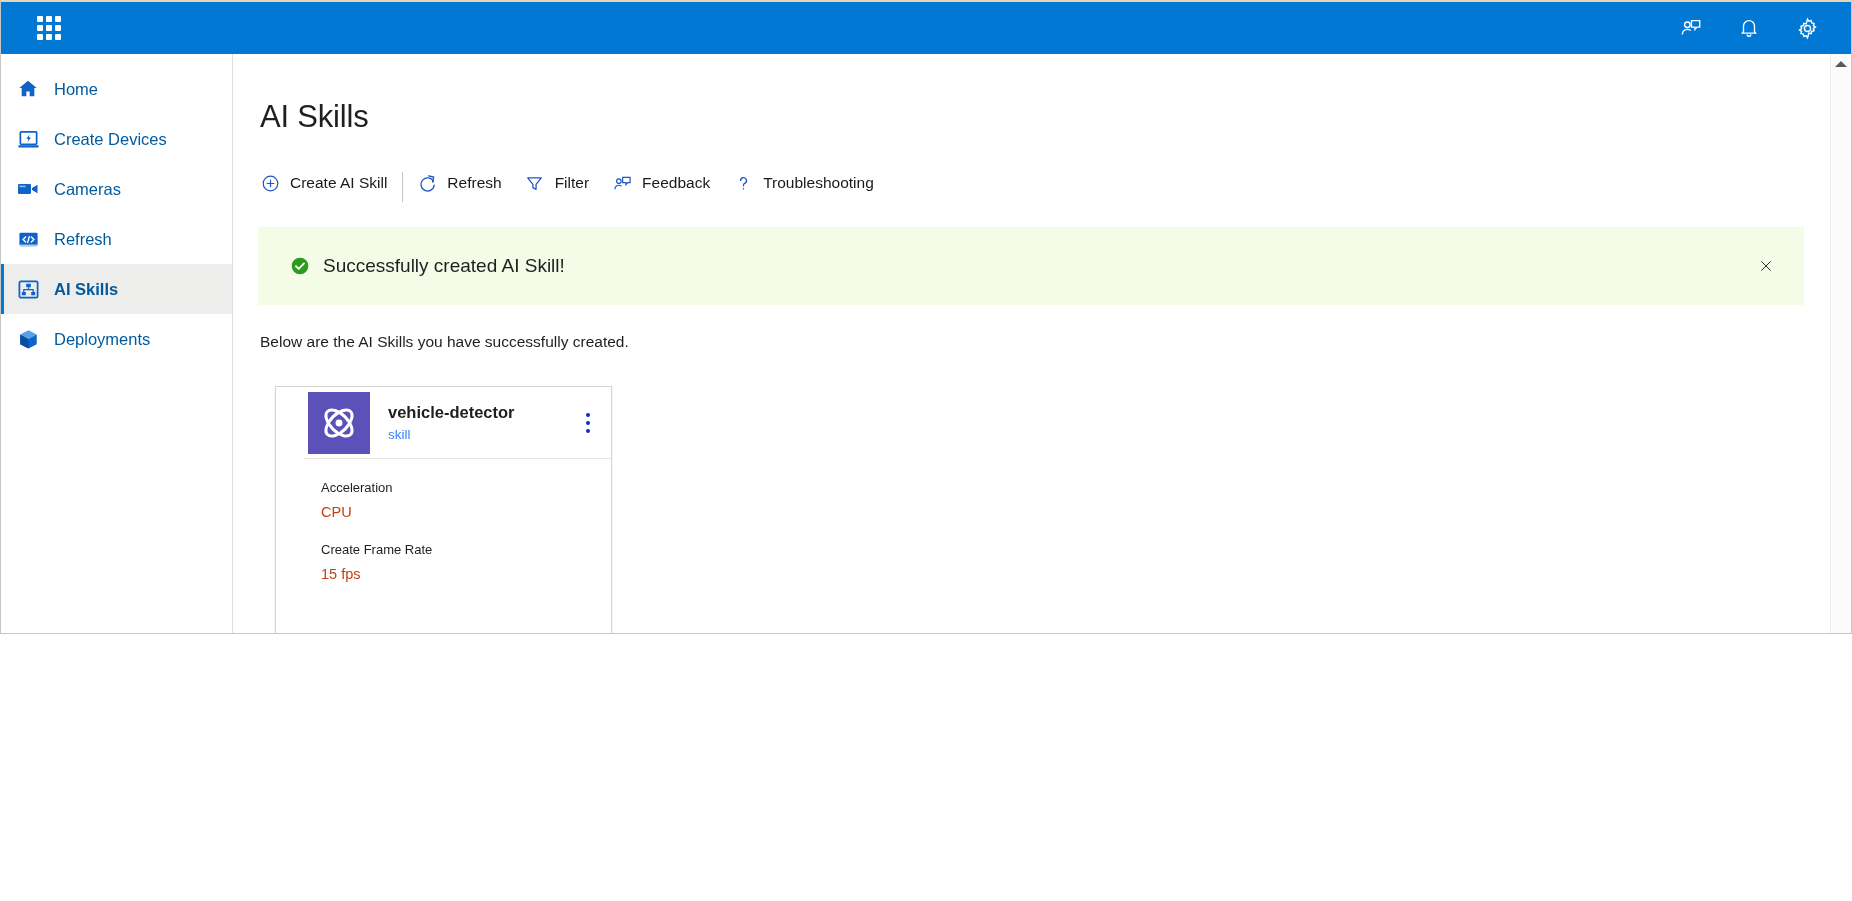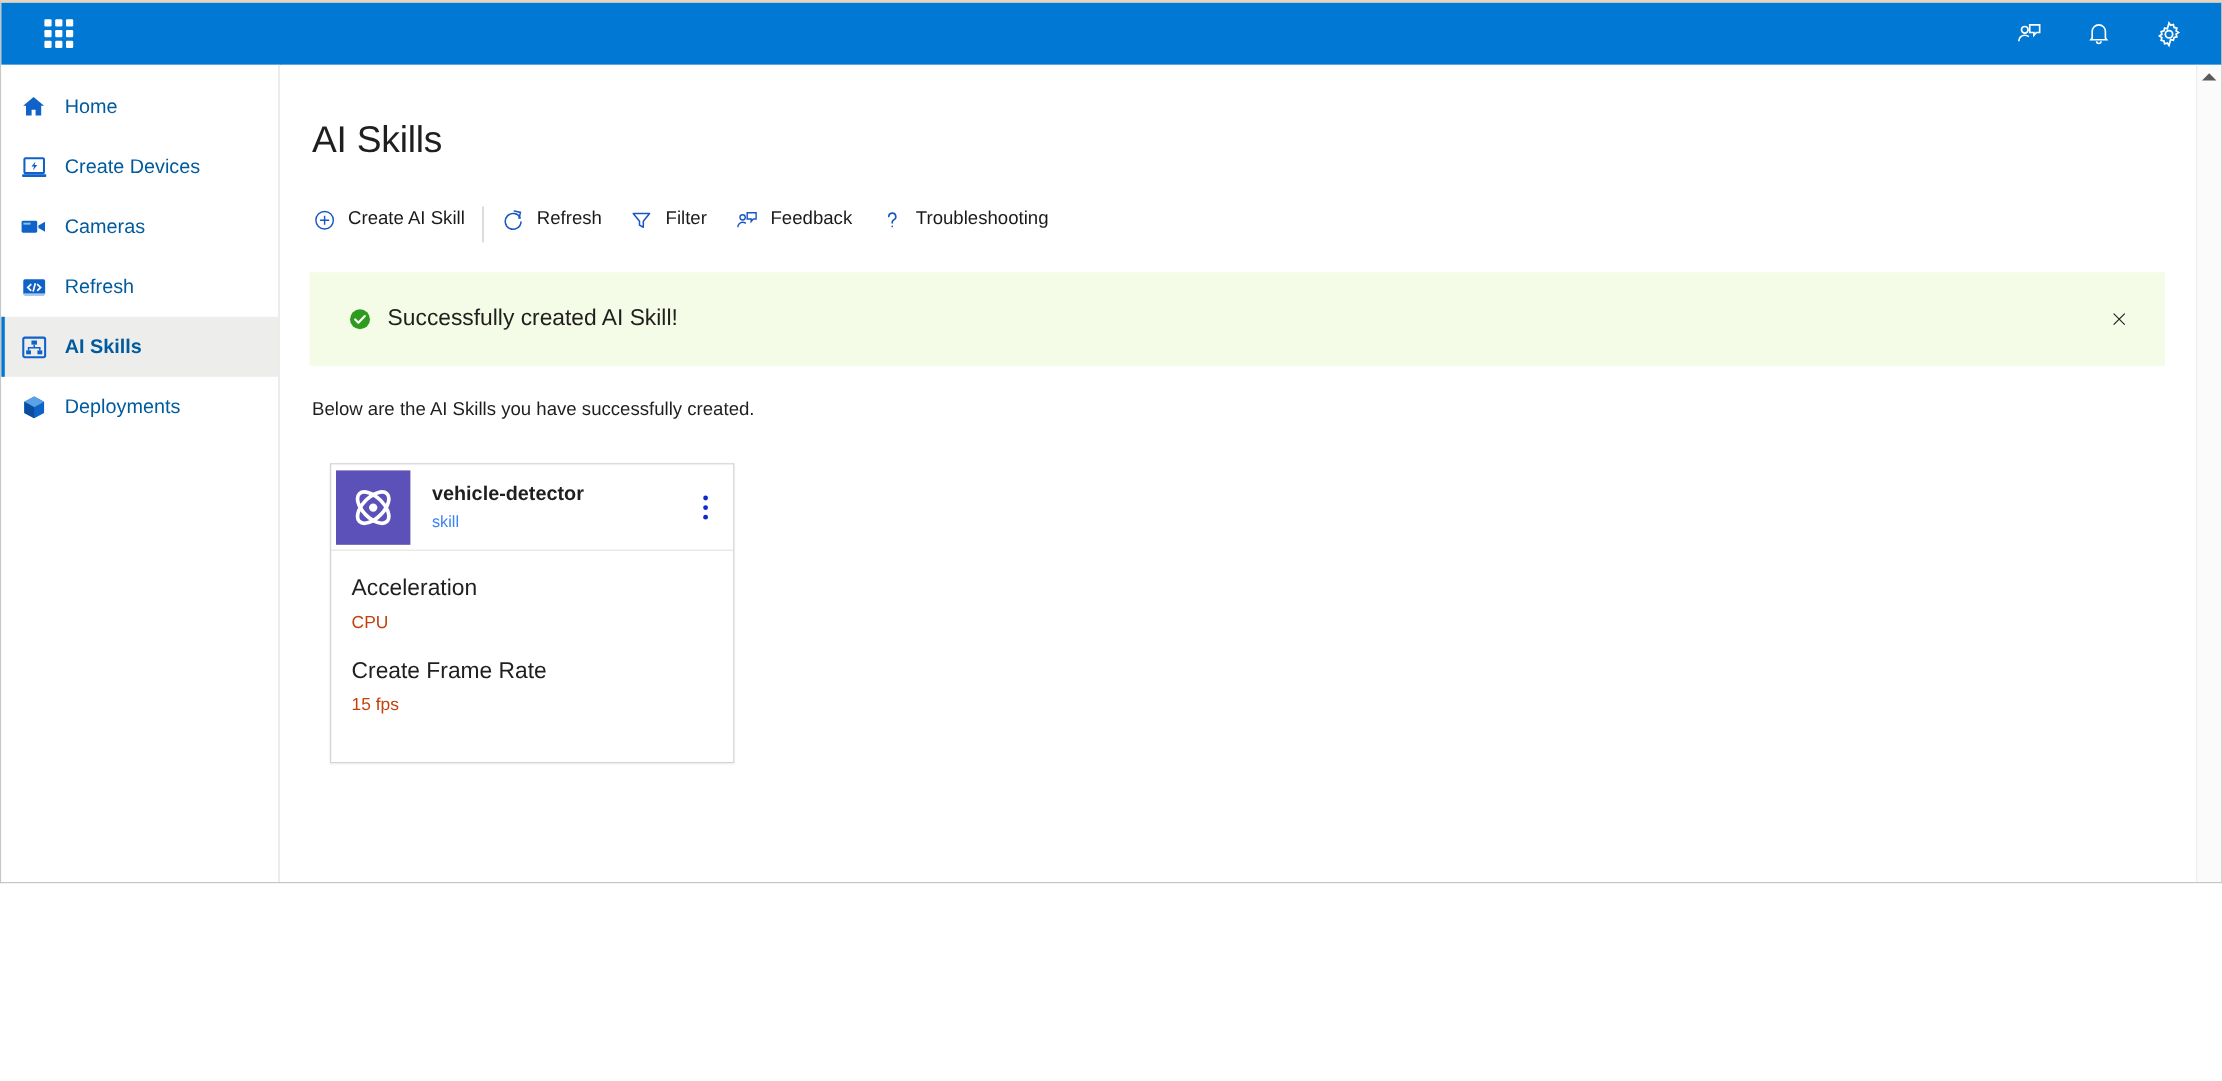--- a/index.html
+++ b/index.html
@@ -4,21 +4,21 @@
 <style>
   * { box-sizing: border-box; margin: 0; padding: 0; }
   html, body {
     width: 1852px; height: 901px;
     font-family: "Liberation Sans", sans-serif;
     background: #ffffff;
     overflow: hidden;
   }
   #app {
     position: relative;
-    width: 1852px; height: 736px;
+    width: 1852px; height: 634px;
     background: #ffffff;
     border: 1px solid #c8c6c4;
     border-top: 2px solid #e8d5b8;
     overflow: hidden;
     text-decoration: underline;
   }
 
   
   .topbar {
     position: absolute; top: 0; left: 0;
@@ -135,20 +135,21 @@
     color: #201f1e;
   }
 
   
   .card-area { margin: 35px 0 0 41px; }
   .card {
     width: 337px;
     background: #ffffff;
     border: 1px solid #d6d4d2;
     box-shadow: 0 1px 2px rgba(0,0,0,0.08);
+    padding-left: 28px;
   }
   .card-head {
     display: flex; align-items: stretch;
     height: 72px;
     border-bottom: 1px solid #e6e4e2;
     position: relative;
   }
   .card-thumb {
     width: 62px; height: 62px;
     margin: 5px 0 0 4px;
@@ -173,21 +174,21 @@
     width: 34px;
     display:flex; flex-direction: column;
     align-items:center; justify-content: center;
     gap: 4px;
     margin-right: 6px;
     cursor: pointer;
   }
   .card-menu i { width: 4px; height: 4px; background: #0f28d0; border-radius: 50%; display:block; }
 
   .card-body { padding: 21px 0 36px 17px; min-height: 176px; }
-  .field-label { font-size: 19px; color: #201f1e; margin-bottom: 9px; }
+  .field-label { font-size: 13px; color: #201f1e; margin-bottom: 9px; }
   .field-value { font-size: 14.5px; color: #c2410c; margin-bottom: 22px; }
   .field-value:last-child { margin-bottom: 0; }
 
   
   .vscroll {
     position: absolute; top: 52px; right: 0;
     width: 21px; height: 849px;
     background: #fbfbfb;
     border-left: 1px solid #ededed;
     display: flex; flex-direction: column; justify-content: space-between;

